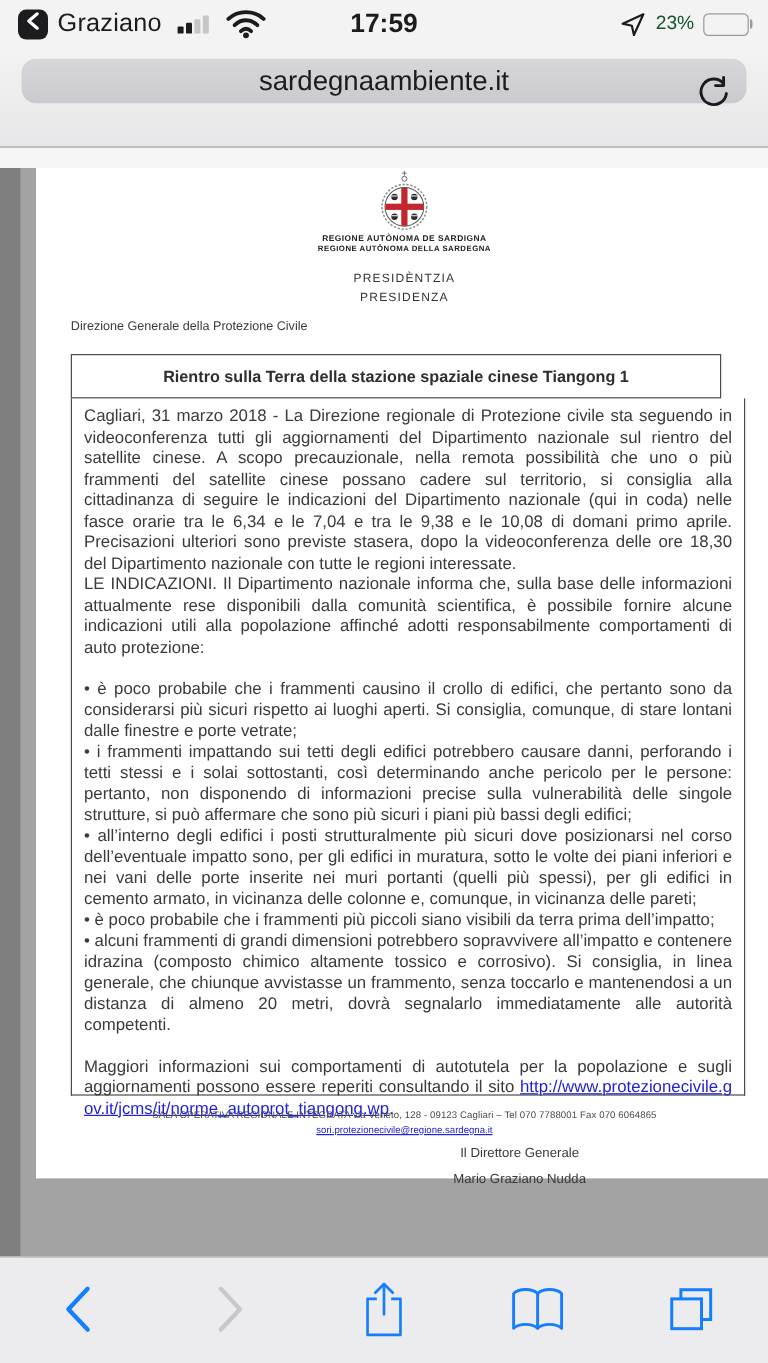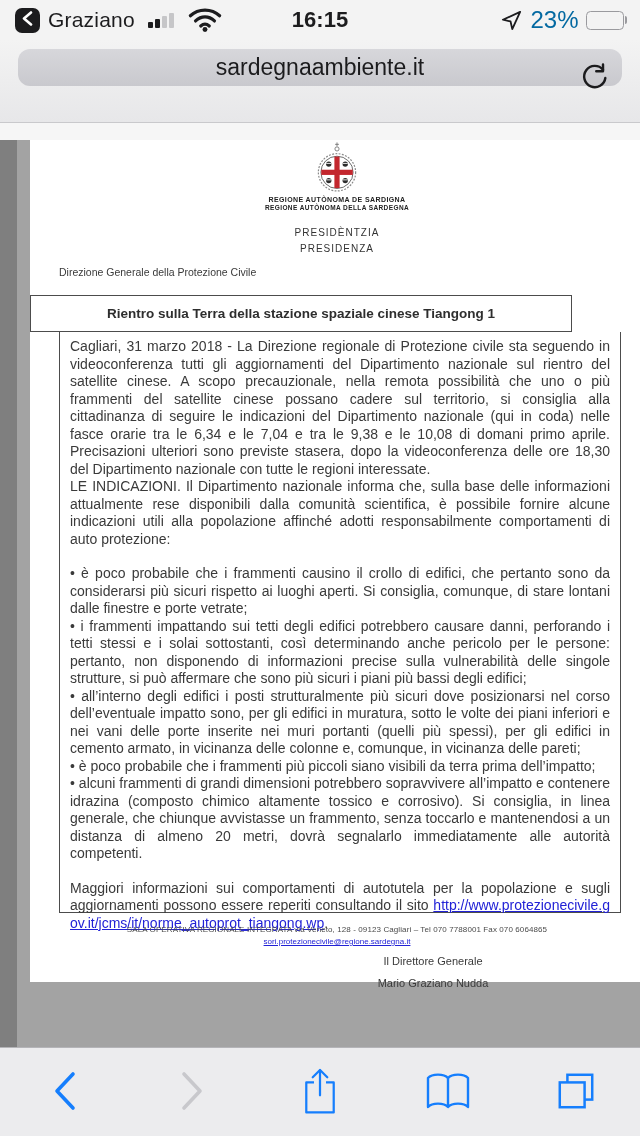--- a/index.html
+++ b/index.html
@@ -18,21 +18,21 @@
   .signal{display:flex;align-items:flex-end;gap:2px;margin-left:5px;height:15px;}
   .signal i{display:block;width:5px;border-radius:1px;}
   .signal i:nth-child(1){height:6px;background:#1c1c1e;}
   .signal i:nth-child(2){height:9px;background:#1c1c1e;}
   .signal i:nth-child(3){height:12px;background:#c6c6c8;}
   .signal i:nth-child(4){height:15px;background:#c6c6c8;}
   .sb-time{position:absolute;left:0;right:0;text-align:center;font-size:22px;
     font-weight:bold;color:#1c1c1e;}
   .sb-right{position:absolute;right:13px;top:0;height:40px;display:flex;
     align-items:center;gap:7px;}
-  .sb-batt-pct{font-size:24px;color:#0369a1;}
+  .sb-batt-pct{font-size:16px;color:#14532d;}
   .battery{display:flex;align-items:center;}
   .batt-body{width:38px;height:19px;border:1.5px solid #9a9a9e;border-radius:4.5px;
     padding:1.5px;box-sizing:border-box;}
   .batt-fill{width:24%;height:100%;background:#1c1c1e;border-radius:1.5px;}
   .batt-nub{width:2.5px;height:8px;background:#9a9a9e;border-radius:0 2px 2px 0;margin-left:1px;}
   
   .url-section{position:absolute;top:40px;left:0;width:640px;height:83px;
     background:linear-gradient(#f3f3f3,#e7e7e9);border-bottom:1px solid #c9c9cc;
     box-sizing:border-box;z-index:29;}
   .url-field{position:absolute;left:18px;right:18px;top:9px;height:37px;
@@ -47,21 +47,21 @@
   .doc-page{position:absolute;top:0;left:13px;width:614px;height:842px;background:#ffffff;
     color:#3a3a3a;}
   .emblem{display:block;margin:2px auto 0;}
   .region-sar{margin-top:2px;text-align:center;font-size:7px;font-weight:bold;
     letter-spacing:.4px;color:#222;}
   .region-ita{margin-top:1px;text-align:center;font-size:6.5px;font-weight:bold;
     letter-spacing:.4px;color:#222;}
   .presid{margin-top:16px;text-align:center;font-size:10px;letter-spacing:1px;color:#333;}
   .presid2{margin-top:5px;}
   .department{margin-top:12px;margin-left:29px;font-size:10.5px;color:#3a3a3a;}
-  .title-box{margin-top:17px;width:542px;height:37px;box-sizing:border-box;
+  .title-box{margin-left:29px;margin-top:17px;width:542px;height:37px;box-sizing:border-box;
     border:1px solid #4c4c4c;display:flex;align-items:center;justify-content:center;}
   .doc-title{font-size:13.5px;font-weight:bold;color:#2e2e2e;}
   .body-box{margin-left:29px;width:562px;height:581px;box-sizing:border-box;
     border:1px solid #4c4c4c;border-top:none;padding:6px 10px 0;}
   .body-box p{margin:0;font-size:14px;line-height:17.5px;text-align:justify;color:#3a3a3a;}
   .gap{height:17px;}
   .doc-link{color:#2121d6;text-decoration:underline;word-break:break-all;}
   .signature{margin-top:18px;margin-left:263px;width:200px;text-align:center;
     font-size:11px;line-height:22px;color:#3a3a3a;}
   .doc-footer{margin-top:12px;text-align:center;font-size:8px;color:#4a4a4a;letter-spacing:.1px;}
@@ -95,21 +95,21 @@
         </span>
       <span style="margin-left:6px;display:flex;">
         <svg width="34" height="26" viewBox="0 0 36 26">
           <path d="M2.5 8.5 C 11 0.5, 25 0.5, 33.5 8.5" fill="none" stroke="#1c1c1e" stroke-width="3.4" stroke-linecap="round"></path>
           <path d="M8 14 C 14 8.3, 22 8.3, 28 14" fill="none" stroke="#1c1c1e" stroke-width="3.4" stroke-linecap="round"></path>
           <path d="M13.5 19.3 C 16.3 16.8, 19.7 16.8, 22.5 19.3" fill="none" stroke="#1c1c1e" stroke-width="3.4" stroke-linecap="round"></path>
           <circle cx="18" cy="23" r="2.6" fill="#1c1c1e"></circle>
         </svg>
       </span>
     </div>
-    <div class="sb-time">16:15</div>
+    <div class="sb-time">17:59</div>
     <div class="sb-right">
       <span style="display:flex;">
         <svg width="23" height="23" viewBox="0 0 24 24">
             <path d="M21 3 L3 11.2 L11 13 L12.8 21 Z" fill="none" stroke="#1c1c1e" stroke-width="1.9" stroke-linejoin="round"></path>
           </svg>
       </span>
       <span class="sb-batt-pct">23%</span>
       <span class="battery">
         <span class="batt-body"><span class="batt-fill"></span></span>
         <span class="batt-nub"></span>

